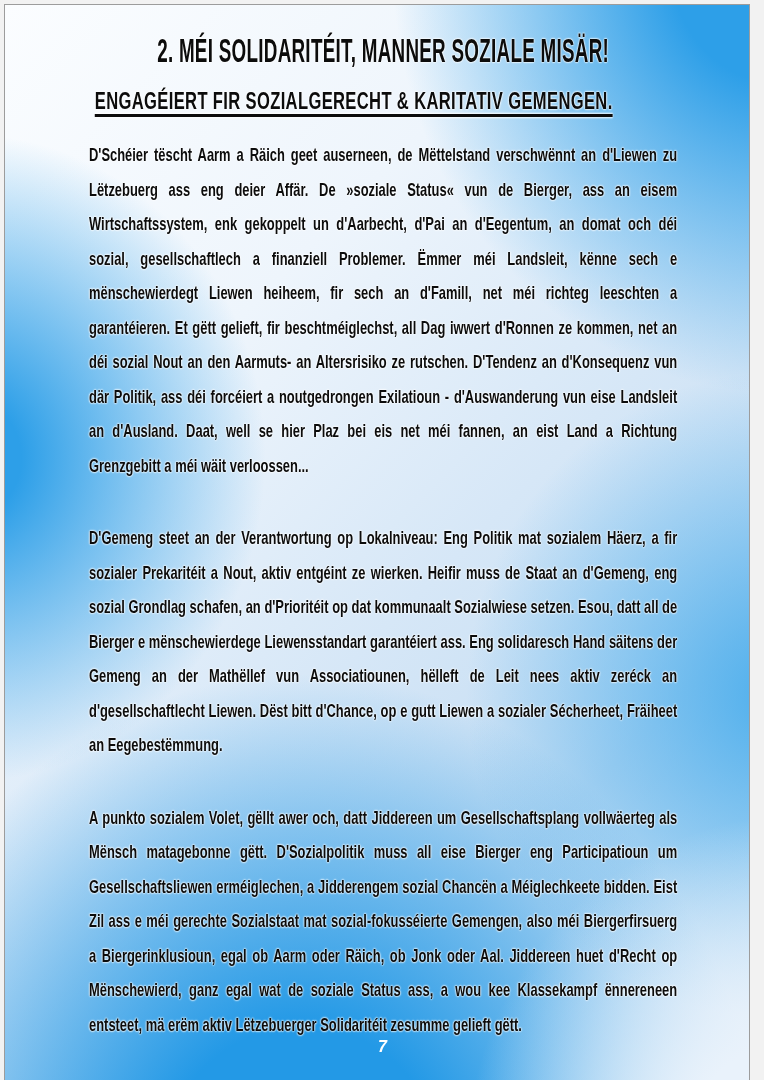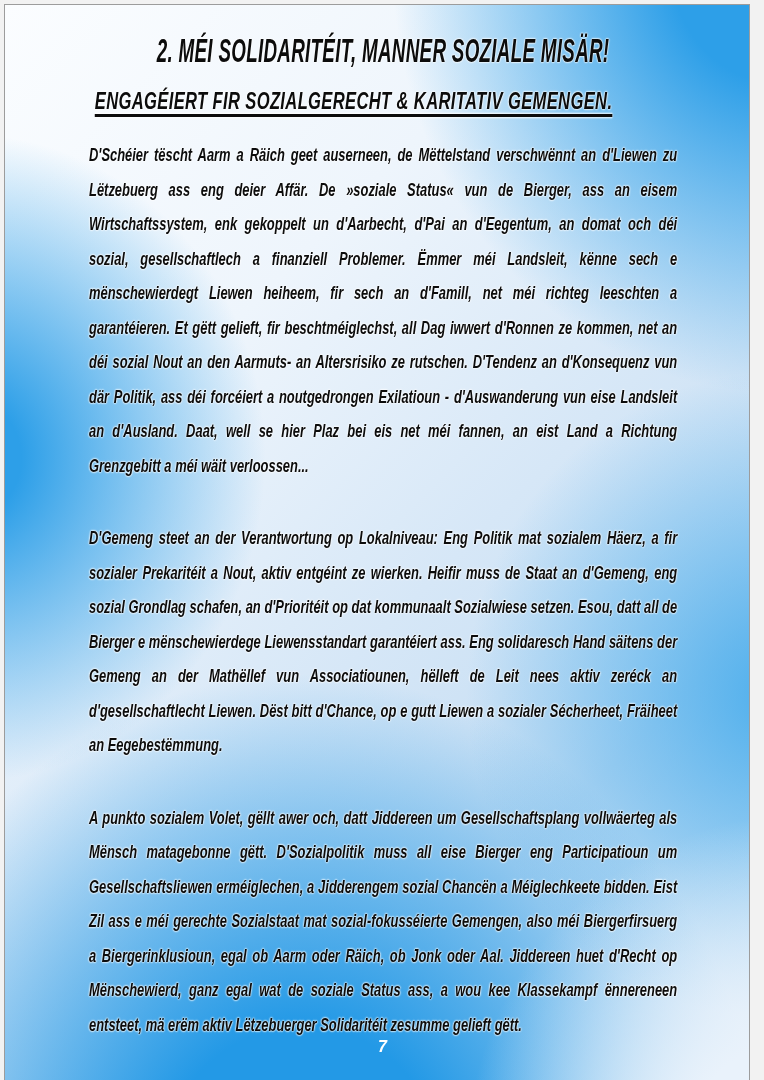--- a/index.html
+++ b/index.html
@@ -23,21 +23,20 @@
       radial-gradient(52% 40% at 104% -4%, #2d9fe8 0%, #2d9fe8 28%, rgba(45,159,232,0) 100%),
       radial-gradient(40% 30% at -5% 42%, #2d9fe8 0%, #2d9fe8 18%, rgba(45,159,232,0) 100%),
       radial-gradient(42% 30% at 104% 64%, rgba(56,166,235,0.85) 0%, rgba(56,166,235,0) 100%),
       radial-gradient(62% 48% at 40% 110%, #2399e6 0%, #2399e6 32%, rgba(35,153,230,0) 100%),
       linear-gradient(135deg, #fbfdff 0%, #eef5fc 30%, #d6e7f7 55%, #c4ddf3 75%, #d8e9f8 100%);
   }
   .content {
     position: absolute;
     left: 84px; top: 0;
     width: 588px;
-    font-style: italic;
   }
   .cond { transform-origin: 0 0; }
   .title-wrap   { width: 1032px; transform: scaleX(0.57); }
   .subtitle-wrap{ width: 816px;  transform: scaleX(0.72); }
   .body-wrap    { width: 865px;  transform: scaleX(0.68); }
   .halo {
     color: #0c0c0c;
     text-shadow:
       0 1px 2px rgba(255,255,255,0.6),
       0 -1px 2px rgba(255,255,255,0.6),

